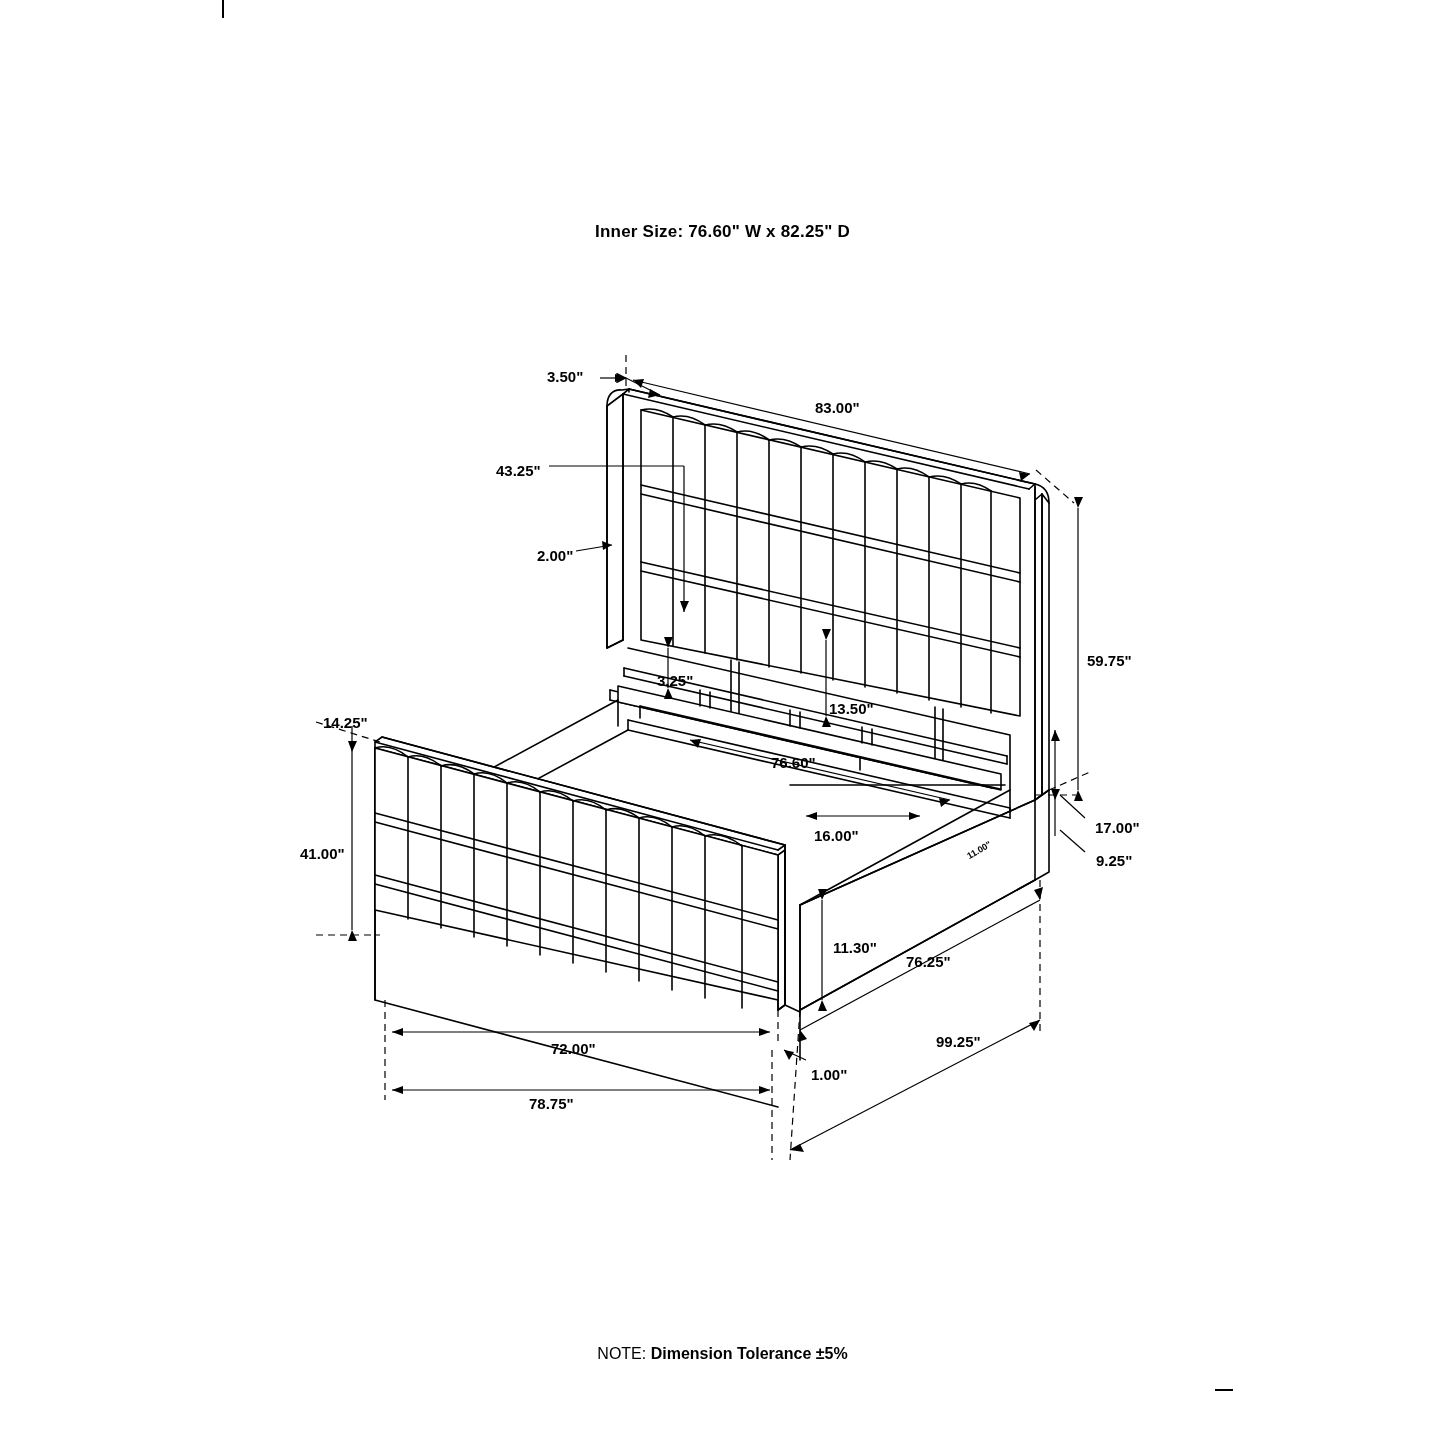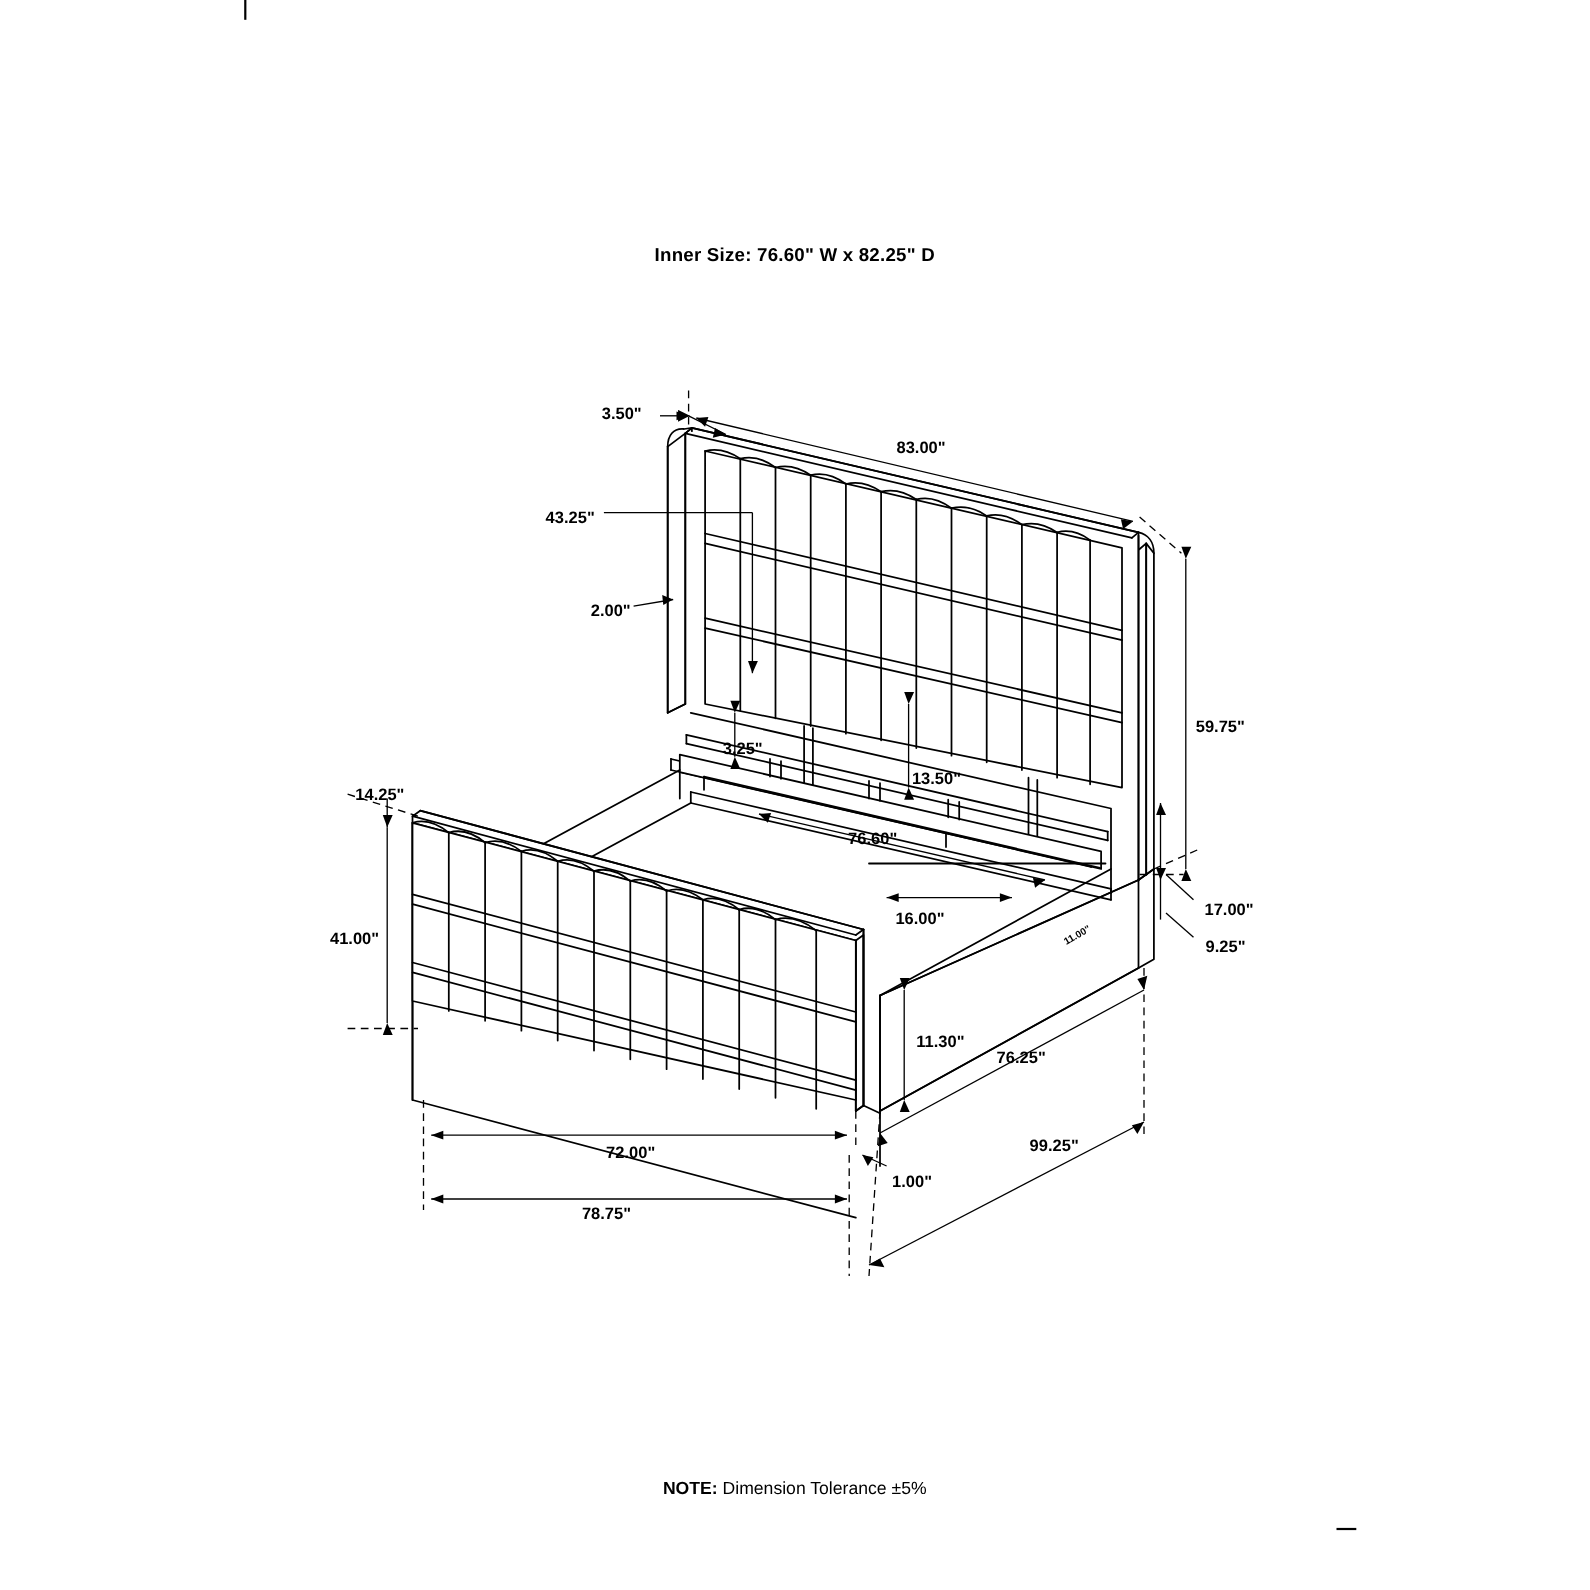--- a/index.html
+++ b/index.html
@@ -30,22 +30,22 @@
     letter-spacing: 0.2px;
   }
   .note {
     position: absolute;
     top: 1345px;
     left: 0;
     width: 100%;
     text-align: center;
     font-size: 16px;
   }
-  .note b { font-weight: bold; }
-  .note span.normal { font-weight: normal; }
+  .note b { font-weight: normal; }
+  .note span.normal { font-weight: bold; }
   .dim {
     position: absolute;
     font-size: 15px;
     font-weight: bold;
     white-space: nowrap;
     color: #000;
   }
   .dim.small {
     font-size: 9px;
     font-weight: bold;

